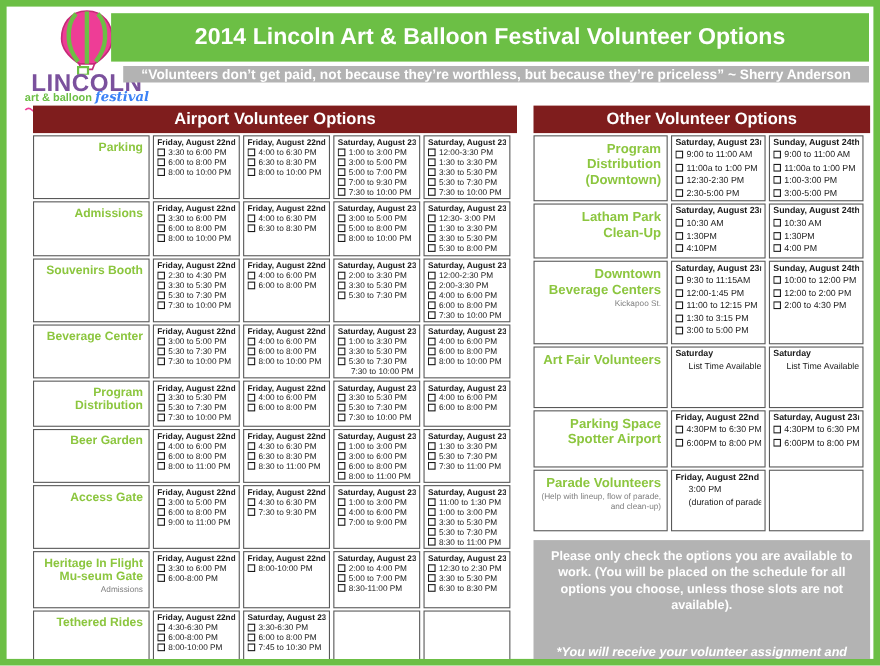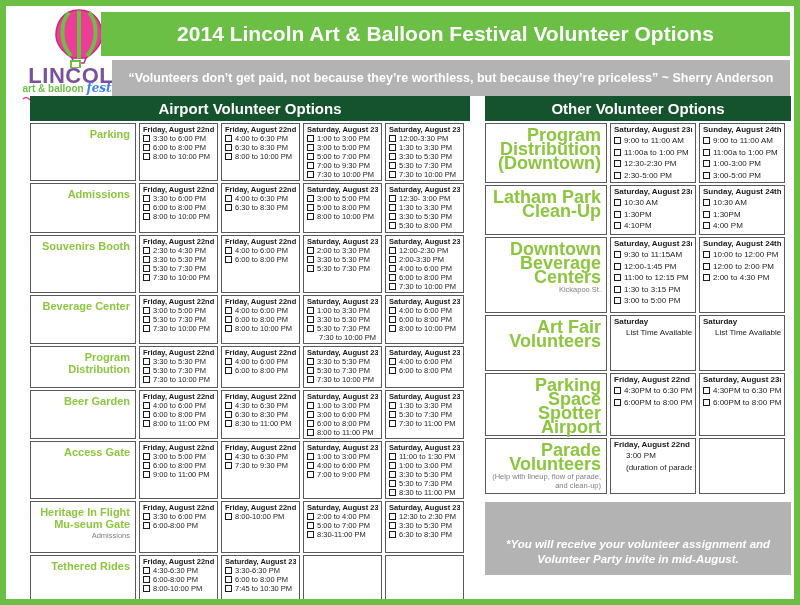--- a/index.html
+++ b/index.html
@@ -11,28 +11,28 @@
   .logo{position:absolute;left:8px;top:0;width:130px;text-align:center}
   .logo svg{display:block;margin:2px auto 0}
   .logo-name{color:#7b519d;font-weight:bold;font-size:22px;letter-spacing:.5px;line-height:15px}
   .logo-sub{font-size:10px;font-weight:bold;color:#6cbf45;line-height:11px}
   .logo-sub .script{font-family:"DejaVu Serif",serif;font-style:italic;color:#3b82f6;font-size:12px}
   .scribble{margin-top:1px}
 
   
   .title-bar{position:absolute;left:95px;top:6px;width:689px;height:44px;background:#6cbf45;color:#fff;
     font-weight:bold;font-size:21px;display:flex;align-items:center;justify-content:center;text-align:center}
-  .quote-bar{position:absolute;left:106px;top:54px;width:678px;height:36px;background:#b3b3b3;color:#fff;
+  .quote-bar{position:absolute;left:106px;top:54px;width:678px;height:15px;background:#b3b3b3;color:#fff;
     font-weight:bold;font-size:12.5px;display:flex;align-items:center;justify-content:center;text-align:center}
 
   
   .sec{position:absolute;top:90px}
   .left-sec{left:24px;width:440px}
   .right-sec{left:479px;width:306px}
-  .sec-header{height:25px;background:#14532d;color:#fff;font-weight:bold;font-size:15px;
+  .sec-header{height:25px;background:#7f1d1d;color:#fff;font-weight:bold;font-size:15px;
     display:flex;align-items:center;justify-content:center}
 
   table{width:100%;border-collapse:separate;border-spacing:3px 2px;table-layout:fixed;margin-left:-3px;margin-right:-3px}
   td{border:1px solid #595959;vertical-align:top;padding:1px 3px;background:#fff}
   td.lab{text-align:right;padding-right:5px;padding-top:4px}
   .labmain{color:#8cc63f;font-weight:bold;font-size:11px;line-height:12px}
   .labsub{color:#7f7f7f;font-size:7.5px;line-height:9px;margin-top:1px}
   .date{font-weight:bold;font-size:7.5px;line-height:9px;color:#1a1a1a;white-space:nowrap;overflow:hidden}
   .slot{display:flex;align-items:center;line-height:9px;font-size:7.5px;color:#1a1a1a;white-space:nowrap;overflow:hidden}
   .cb{display:inline-block;width:7px;height:7px;border:1px solid #1a1a1a;margin-right:3px;flex:none;background:#fff}
@@ -42,21 +42,21 @@
   #airport-table tr:nth-child(1) td{height:54px}
   #airport-table tr:nth-child(2) td{height:50px}
   #airport-table tr:nth-child(3) td{height:56px}
   #airport-table tr:nth-child(4) td{height:49px}
   #airport-table tr:nth-child(5) td{height:42px}
   #airport-table tr:nth-child(6) td{height:44px}
   #airport-table tr:nth-child(7) td{height:53px}
   #airport-table tr:nth-child(8) td{height:52px}
   #airport-table tr:nth-child(9) td{height:50px}
 
-  #other-table .labmain{font-size:18px;line-height:14px}
+  #other-table .labmain{font-size:12px;line-height:14px}
   #other-table .date{font-size:8px;line-height:10px}
   #other-table .slot{line-height:11.5px;font-size:8px}
   #other-table tr:nth-child(1) td{height:56px}
   #other-table tr:nth-child(2) td{height:50px}
   #other-table tr:nth-child(3) td{height:76px}
   #other-table tr:nth-child(4) td{height:56px}
   #other-table tr:nth-child(5) td{height:52px}
   #other-table tr:nth-child(6) td{height:56px}
 
   #airport-table col.c-lab{width:106px}
@@ -867,17 +867,18 @@
               </div>
               <div class="slot nobox">
                 <span>(duration of parade)</span>
               </div>
             </td>
             <td></td>
           </tr>
         </tbody>
     </table>
     <div class="notes">
+      <p>Please only check the options you are available to work. (You will be placed on the schedule for all options you choose, unless those slots are not available).</p>
       <p class="it">*You will receive your volunteer assignment and Volunteer Party invite in mid-August.</p>
     </div>
   </div>
 
 </div>
 
 </body></html>

